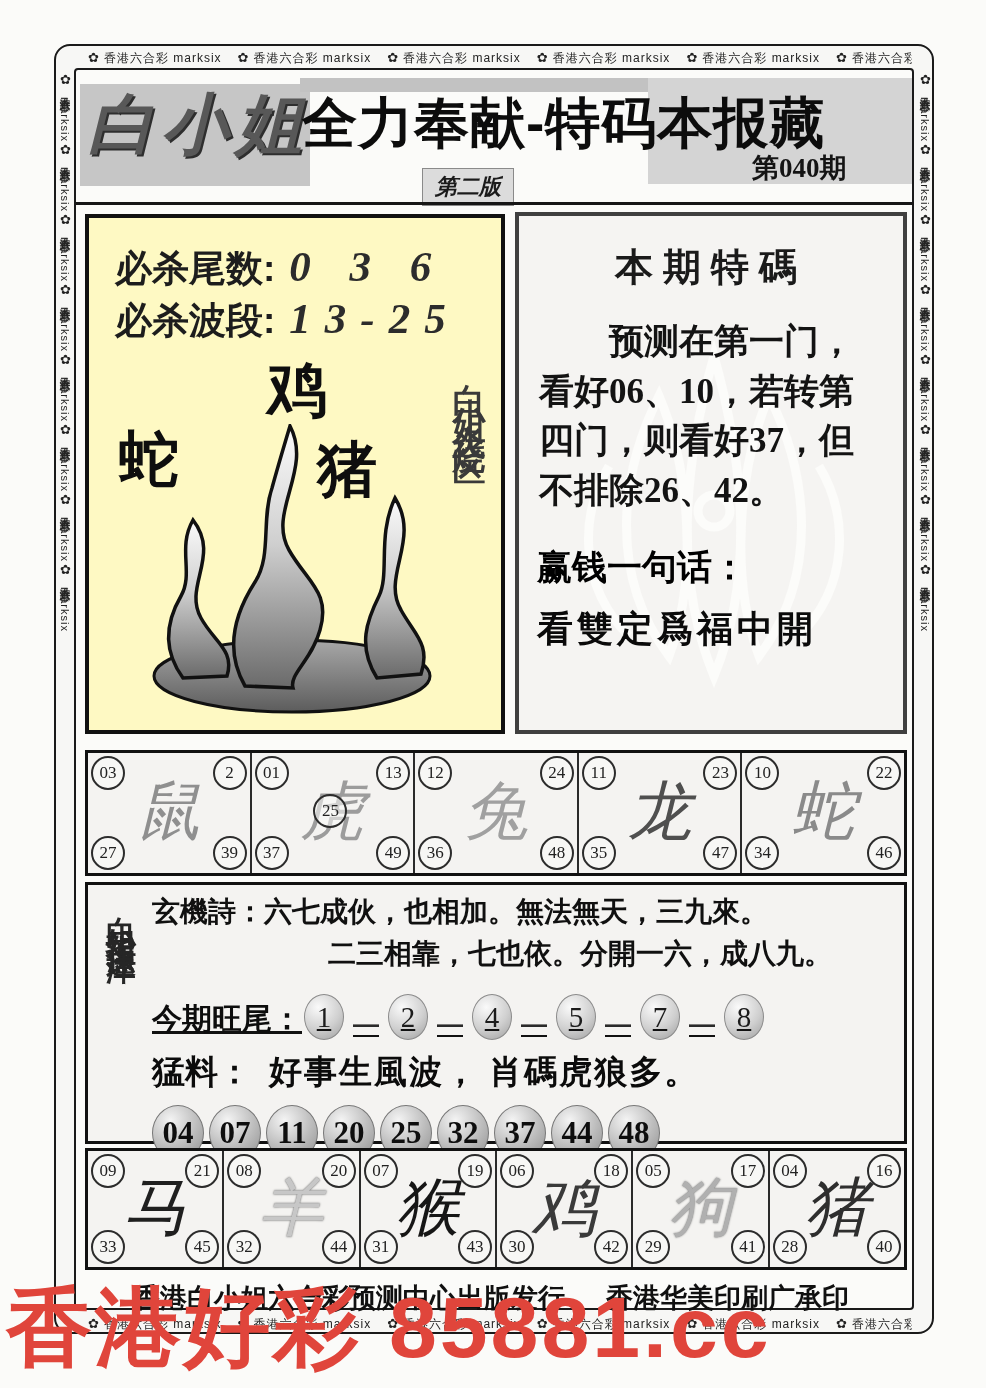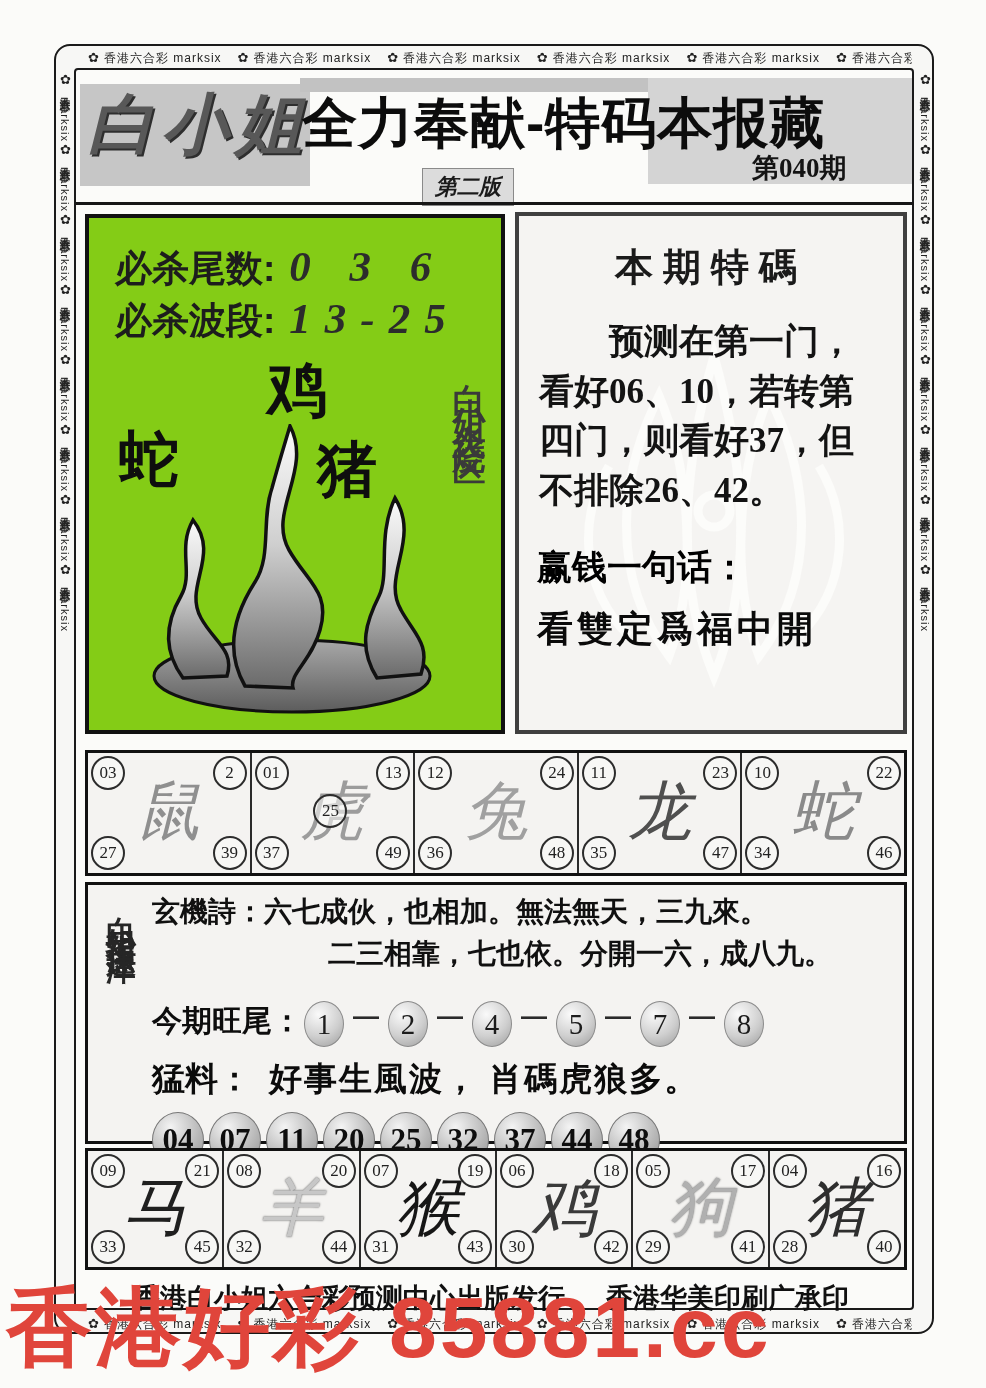--- a/index.html
+++ b/index.html
@@ -39,21 +39,21 @@
            letter-spacing:8px; text-shadow:2px 2px 0 #2e2e2e; }
   .main-title { position:absolute; left:302px; top:96px; font-size:55px; line-height:1;
                 font-weight:bold; color:#0c0c0c; letter-spacing:1px; }
   .issue { position:absolute; left:752px; top:150px; font-size:27px; font-weight:bold; color:#141414; }
   .edition { position:absolute; left:422px; top:168px; padding:3px 12px; background:#dcdcdc;
              border:1px solid #8a8a8a; font-size:22px; font-style:italic; font-weight:bold; color:#1b1b1b; }
   .hdr-rule { position:absolute; left:76px; top:202px; width:838px; height:3px; background:#161616; }
 
   
   .kill-box { position:absolute; left:85px; top:214px; width:420px; height:520px;
-              border:4px solid #111; background:#84cc16; }
+              border:4px solid #111; background:#fef9c3; }
   .kill-row { position:absolute; left:26px; white-space:nowrap; }
   .kill-row.r1 { top:24px; } .kill-row.r2 { top:76px; }
   .kill-label { font-size:37px; font-weight:bold; color:#1d1d1d; }
   .kill-value { font-size:43px; font-weight:bold; font-style:italic; color:#2c2c2c;
                 font-family:"Liberation Serif","DejaVu Serif",serif; letter-spacing:14px; margin-left:14px; }
   .zch { position:absolute; font-size:60px; font-weight:bold; color:#0e0e0e; line-height:1; }
   .zch.top   { left:178px; top:142px; }
   .zch.left  { left:30px;  top:212px; }
   .zch.right { left:228px; top:222px; }
   .flame-svg { position:absolute; left:38px; top:206px; }
@@ -99,21 +99,21 @@
 
   
   .tips-box { position:absolute; left:85px; top:882px; width:822px; height:262px;
               border:3px solid #111; background:#f4f3f1;padding-left:44px; }
   .tips-side { position:absolute; left:12px; top:8px; height:248px; writing-mode:vertical-rl;
                font-size:30px; font-weight:bold; color:#262626; letter-spacing:6px;
                font-family:"Liberation Serif","DejaVu Serif",serif; }
   .tips-content { position:absolute; left:64px; top:8px; right:6px; }
   .poem-line1, .poem-line2 { font-size:28px; font-weight:800; color:#101010; white-space:nowrap; }
   .poem-line2 { margin-left:176px; margin-top:4px; }
-  .tails-row { margin-top:28px; display:flex; align-items:flex-start; white-space:nowrap; }
+  .tails-row { margin-top:21px; display:flex; align-items:flex-end; white-space:nowrap;text-decoration:underline; }
   .row-label { font-size:30px; font-weight:bold; color:#0d0d0d;
                font-family:"Liberation Serif","DejaVu Serif",serif; }
   .tail-ball { display:inline-flex; width:40px; height:46px; border-radius:50%;
                align-items:center; justify-content:center; margin:0 2px;
                background:radial-gradient(circle at 35% 28%, #fafafa, #cfcfcf 55%, #9e9e9e);
                border:1px solid #8a8a8a;
                font-family:"Liberation Serif","DejaVu Serif",serif; font-size:29px; color:#1c1c1c; }
   .tail-dash { font-size:26px; font-weight:bold; color:#2a2a2a; margin:0 7px; }
   .hot-row { margin-top:10px; white-space:nowrap; font-size:33px; font-weight:bold; color:#0b0b0b;
              font-family:"Liberation Serif","DejaVu Serif",serif; }

